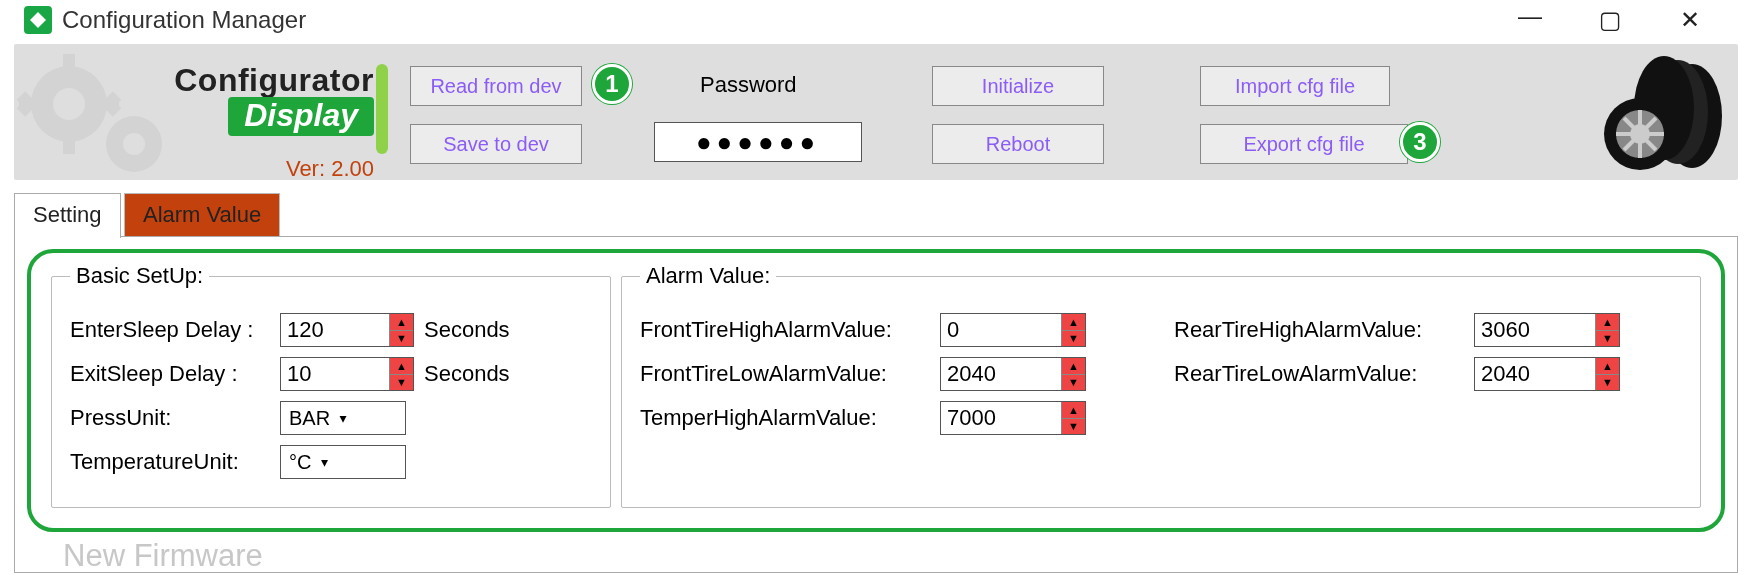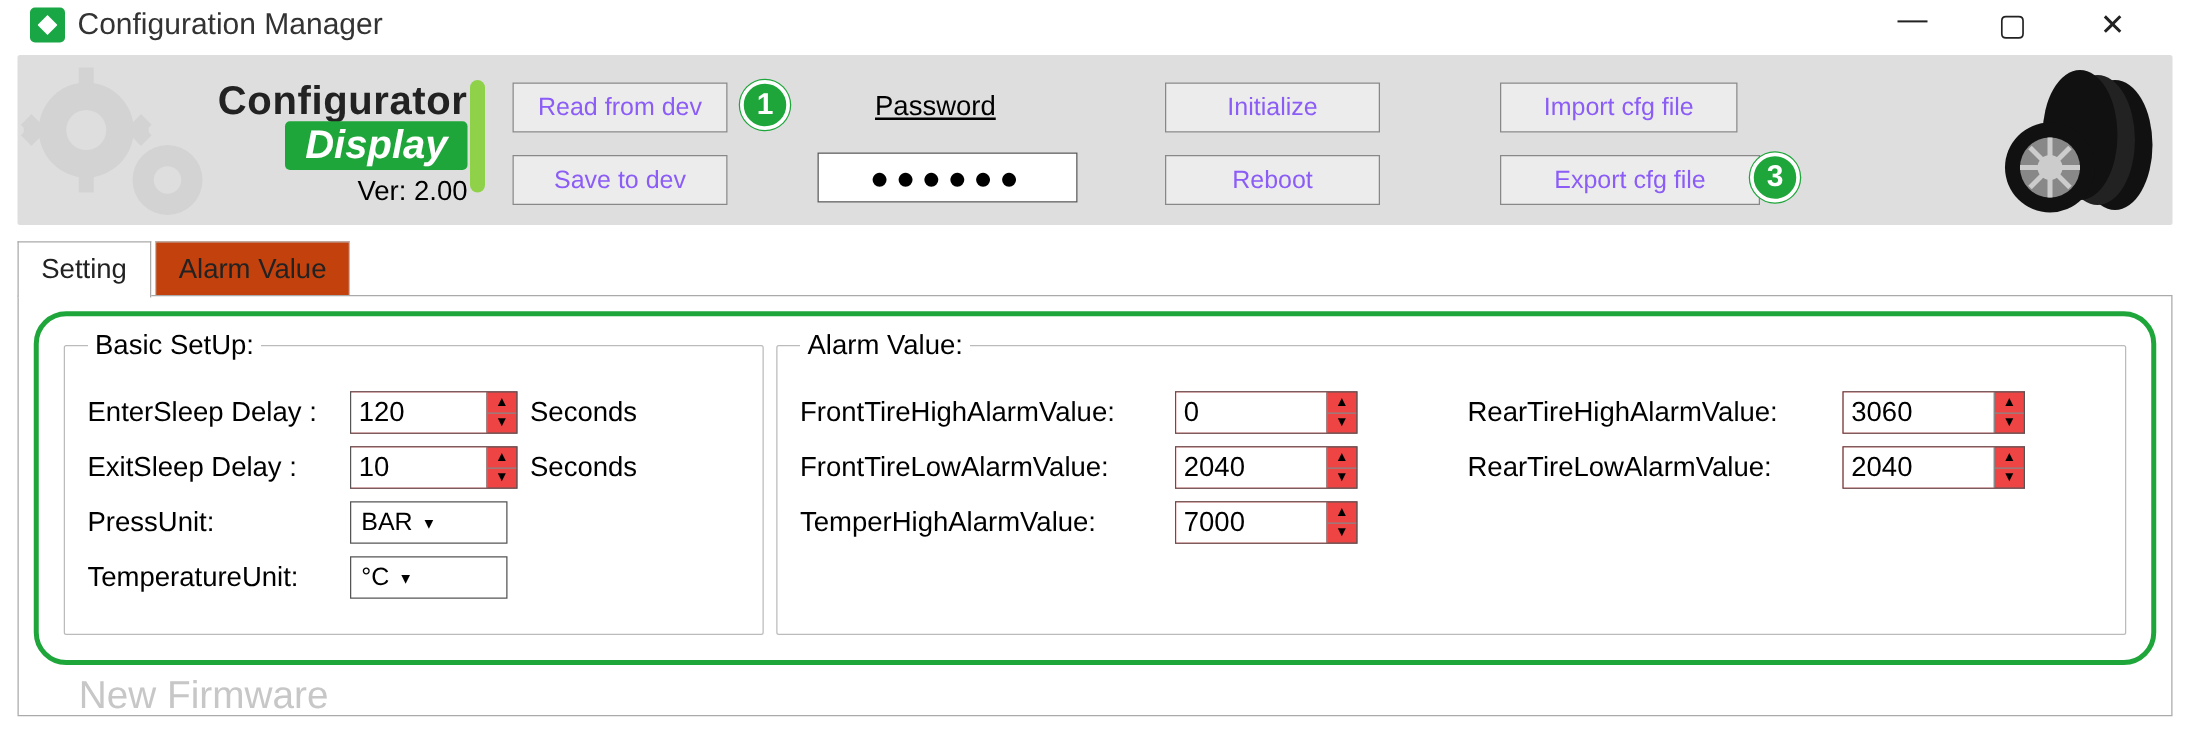--- a/index.html
+++ b/index.html
@@ -22,40 +22,40 @@
     background:#dedede;
     border-radius:2px;
     position:relative;
     display:flex;
     align-items:center;
   }
   .gears { position:absolute; left:0; top:0; bottom:0; width:180px; opacity:.7;}
   .brand { position:absolute; left:150px; top:18px; text-align:right; width:210px;}
   .brand .conf { font-size:32px; font-weight:700; color:#222; letter-spacing:0.5px;}
   .brand .disp { display:inline-block; background:#1fa63b; color:#fff; font-size:32px; font-weight:700; font-style:italic; padding:0 16px 2px 16px; border-radius:4px; margin-top:-2px;}
-  .brand .ver { font-size:22px; color:#000000; margin-top:4px;}
+  .brand .ver { font-size:22px; color:#c2410c; margin-top:20px;}
   .brandbar { position:absolute; left:362px; top:20px; width:12px; height:90px; background:#8fd24a; border-radius:6px;}
 
   .hbtn {
     position:absolute;
     width:172px; height:40px;
     background:#ececec;
     border:1px solid #888;
     font-size:20px; color:#8b5cf6;
     display:flex; align-items:center; justify-content:center;
     cursor:pointer;
   }
   #btn-read{left:396px; top:22px;}
   #btn-save{left:396px; top:80px;}
   #btn-init{left:918px; top:22px;}
   #btn-reboot{left:918px; top:80px;}
   #btn-import{left:1186px; top:22px; width:190px;}
   #btn-export{left:1186px; top:80px; width:208px;}
 
-  .pwd-label{position:absolute; left:686px; top:28px; font-size:22px;text-decoration:underline;}
+  .pwd-label{position:absolute; left:686px; top:28px; font-size:22px;}
   .pwd-box{
     position:absolute; left:640px; top:78px; width:208px; height:40px;
     background:#fff; border:1px solid #555;
     text-align:center; font-size:26px; letter-spacing:5px; line-height:38px;
   }
 
   .callout{
     position:absolute; width:40px; height:40px; border-radius:50%;
     background:#1fa63b; border:3px solid #fff; color:#fff;
     font-size:24px; font-weight:700; display:flex; align-items:center; justify-content:center;

